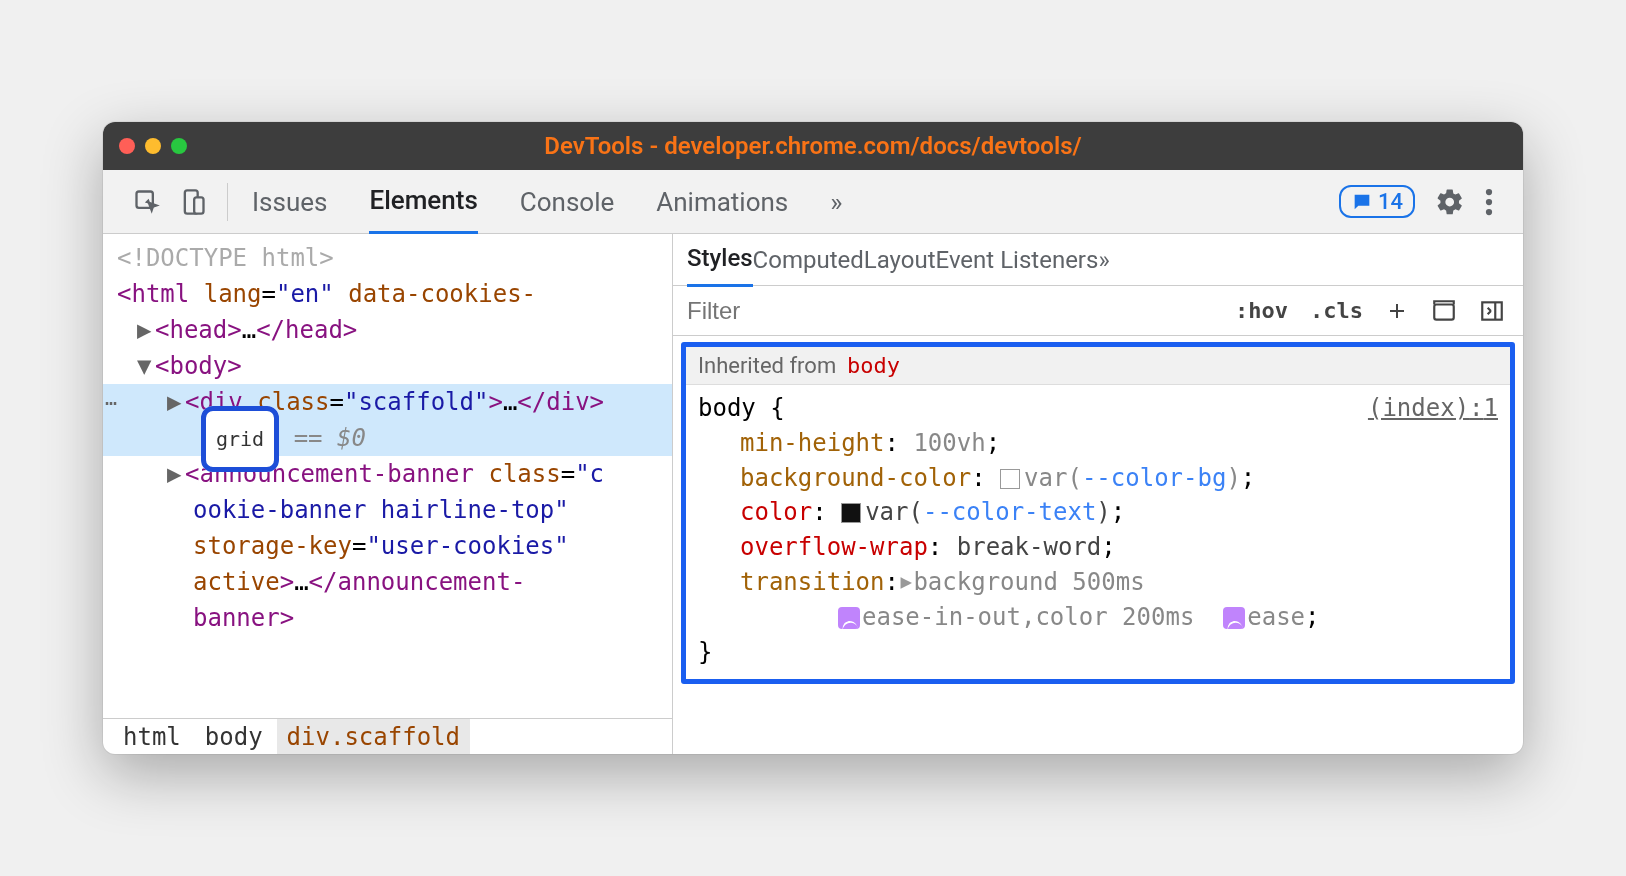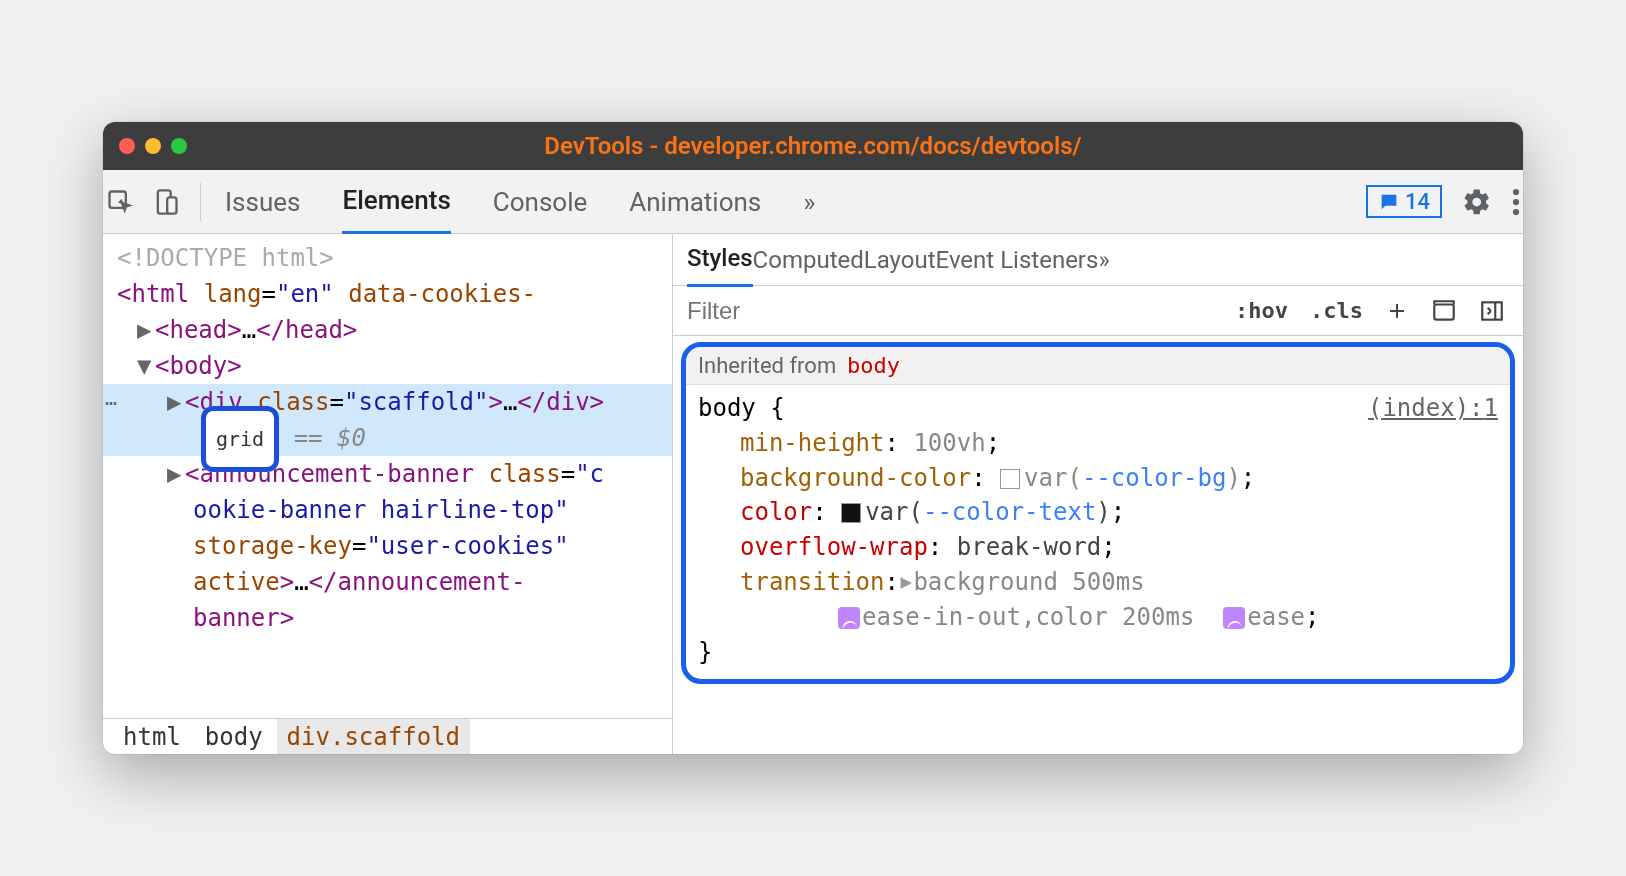--- a/index.html
+++ b/index.html
@@ -5,27 +5,27 @@
 * { box-sizing: border-box; margin: 0; padding: 0; }
 body { font-family: -apple-system, BlinkMacSystemFont, "Segoe UI", Roboto, sans-serif; background: #f0f0f0; width: 1626px; height: 876px; display: flex; align-items: center; justify-content: center; }
 .window { width: 1420px; background: #fff; border-radius: 12px; overflow: hidden; box-shadow: 0 20px 60px rgba(0,0,0,0.3), 0 0 0 1px rgba(0,0,0,0.05); }
 .titlebar { height: 48px; background: #3d3d3d; display: flex; align-items: center; padding: 0 16px; position: relative; }
 .traffic { display: flex; gap: 10px; }
 .dot { width: 16px; height: 16px; border-radius: 50%; }
 .dot.red { background: #ff5f57; }
 .dot.yellow { background: #febc2e; }
 .dot.green { background: #28c840; }
 .title { position: absolute; left: 0; right: 0; text-align: center; color: #f97316; font-size: 24px; font-weight: 600; pointer-events: none; }
-.toolbar { height: 64px; background: #f2f2f2; border-bottom: 1px solid #ccc; display: flex; align-items: center; padding: 0 3px; }
+.toolbar { height: 64px; background: #f2f2f2; border-bottom: 1px solid #ccc; display: flex; align-items: center; padding: 0 30px; }
 .tool-icons { display: flex; gap: 18px; align-items: center; padding-right: 20px; border-right: 1px solid #ccc; margin-right: 24px; height: 38px; }
 .tabs { display: flex; gap: 42px; align-items: center; flex: 1; }
 .tab { color: #5f6368; font-size: 26px; cursor: pointer; padding: 16px 0; }
 .tab.active { color: #202124; border-bottom: 3px solid #1a73e8; font-weight: 500; }
 .tool-right { display: flex; gap: 20px; align-items: center; }
-.badge { border: 2px solid #1a73e8; border-radius: 0; padding: 2px 10px; display: flex; align-items: center; gap: 5px; color: #1a73e8; font-size: 22px; font-weight: 500; }
+.badge { border: 2px solid #1a73e8; border-radius: 12px; padding: 2px 10px; display: flex; align-items: center; gap: 5px; color: #1a73e8; font-size: 22px; font-weight: 500; }
 .content { display: flex; height: 520px; }
 .left { width: 570px; display: flex; flex-direction: column; border-right: 1px solid #ccc; font-family: Menlo, Monaco, monospace; font-size: 24px; }
 .dom { flex: 1; overflow: hidden; padding: 6px 0; line-height: 1.5; }
 .dom-line { padding: 0 14px; white-space: nowrap; }
 .dom-line.selected { background: #cfe8fc; position: relative; }
 .ellipsis-dots { position: absolute; left: 2px; top: 4px; color: #666; font-size: 20px; letter-spacing: 1px; }
 .i1 { padding-left: 34px; }
 .i2 { padding-left: 64px; }
 .i3 { padding-left: 90px; }
 .tag { color: #881280; }
@@ -40,21 +40,21 @@
 .crumb.active { background: #e8e8e8; color: #994500; }
 .right { flex: 1; display: flex; flex-direction: column; }
 .subtabs { height: 52px; border-bottom: 1px solid #ccc; display: flex; align-items: center; padding: 0 14px; }
 .subtab { color: #5f6368; font-size: 24px; cursor: pointer; padding: 12px 0; }
 .subtab.active { color: #202124; border-bottom: 3px solid #1a73e8; font-weight: 500; }
 .filterbar { height: 50px; border-bottom: 1px solid #ccc; display: flex; align-items: center; }
 .filter-input { flex: 1; border: none; height: 100%; padding: 0 14px; font-size: 24px; color: #666; outline: none; background: transparent; max-width: 420px; }
 .filter-tools { display: flex; gap: 22px; align-items: center; margin-left: auto; padding-right: 18px; font-size: 22px; color: #444; font-family: Menlo, monospace; text-align: right; }
 .ft { cursor: pointer; font-weight: 600; }
 .styles-scroll { flex: 1; padding: 6px 0 12px 0; position: relative; }
-.stylebox { margin: 0 8px 0 8px; border: 5px solid #1a5ef0; border-radius: 20px; overflow: hidden; }
+.stylebox { margin: 0 8px 0 8px; border: 5px solid #1a5ef0; border-radius: 3px; overflow: hidden; }
 .inherited { background: #f1f1f1; padding: 6px 12px; font-size: 22px; color: #666; border-bottom: 1px solid #ddd; }
 .inherited .bodylink { color: #c80000; font-family: Menlo, monospace; }
 .rule { padding: 6px 12px 10px 12px; font-family: Menlo, Monaco, monospace; font-size: 24px; line-height: 1.45; }
 .rule-head { display: flex; justify-content: space-between; }
 .selector { color: #000; }
 .source { color: #666; text-decoration: underline; }
 .source .colon { text-decoration: none; }
 .prop { padding-left: 42px; }
 .pname { color: #a16207; }
 .pname.red { color: #c80000; }

